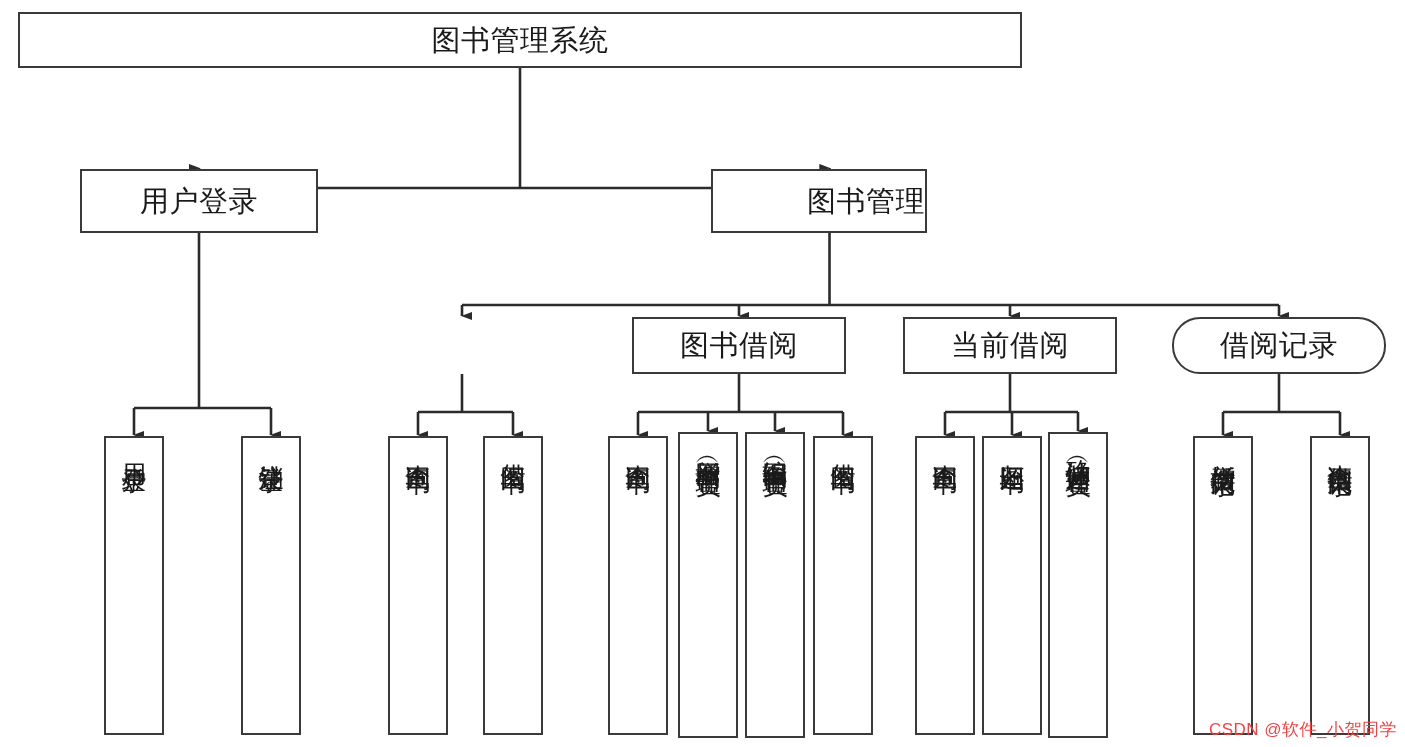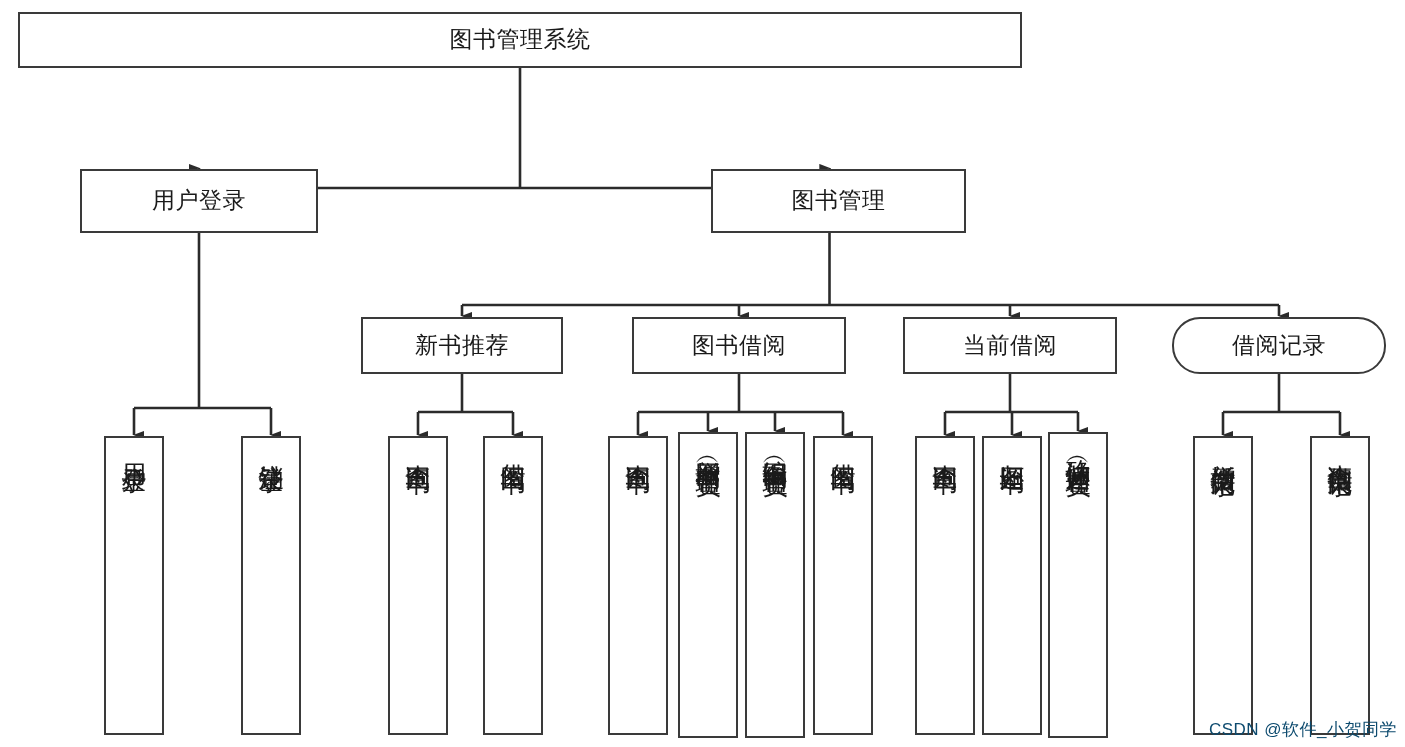--- a/index.html
+++ b/index.html
@@ -35,40 +35,40 @@
     justify-content: center;
     color: #1a1a1a;
   }
   .node-label {
     display: block;
     text-align: center;
     line-height: 1.18;
     letter-spacing: 0.5px;
   }
   .horiz .node-label {
-    font-size: 23px;
+    font-size: 29px;
   }
   .vert {
     padding: 6px 0;
     align-items: flex-start;
   }
   .vert .node-label {
     writing-mode: vertical-rl;
     text-orientation: upright;
     font-size: 25px;
     letter-spacing: 2px;
     line-height: 1;
     margin: 0 auto;
   }
   #watermark {
     position: absolute;
     right: 8px;
     bottom: 6px;
     font-size: 17px;
-    color: #0c4a6e;
+    color: #ef4444;
     letter-spacing: 0.5px;
     white-space: nowrap;
   }
 </style>
 </head>
 <body>
 
 <div id="stage">
 
   <svg id="wires" viewBox="0 0 1405 747" xmlns="http://www.w3.org/2000/svg">
@@ -114,27 +114,24 @@
       </g>
   </svg>
 
   <div class="node horiz" id="node-root" style="left: 18px; top: 12px; width: 1004px; height: 56px;">
     <span class="node-label">图书管理系统</span>
   </div>
 
   <div class="node horiz" id="node-user-login" style="left: 80px; top: 169px; width: 238px; height: 64px;">
     <span class="node-label">用户登录</span>
   </div>
-  <div class="node horiz" id="node-book-manage" style="left: 711px; top: 169px; width: 255px; height: 64px;">
+  <div class="node horiz" id="node-book-manage" style="left: 711px; top: 169px; width: 216px; height: 64px; justify-content: flex-end;">
     <span class="node-label">图书管理</span>
   </div>
 
-  <div class="node horiz" id="node-new-book-recommend" style="left: 361px; top: 317px; width: 202px; height: 57px;">
-    <span class="node-label">新书推荐</span>
-  </div>
   <div class="node horiz" id="node-current-borrow" style="left: 903px; top: 317px; width: 214px; height: 57px;">
     <span class="node-label">当前借阅</span>
   </div>
   <div class="node horiz" id="node-book-borrow" style="left: 632px; top: 317px; width: 214px; height: 57px;">
     <span class="node-label">图书借阅</span>
   </div>
   <div class="node horiz" id="node-borrow-record" style="left: 1172px; top: 317px; width: 214px; height: 57px; border-radius: 28px;">
     <span class="node-label">借阅记录</span>
   </div>
 

